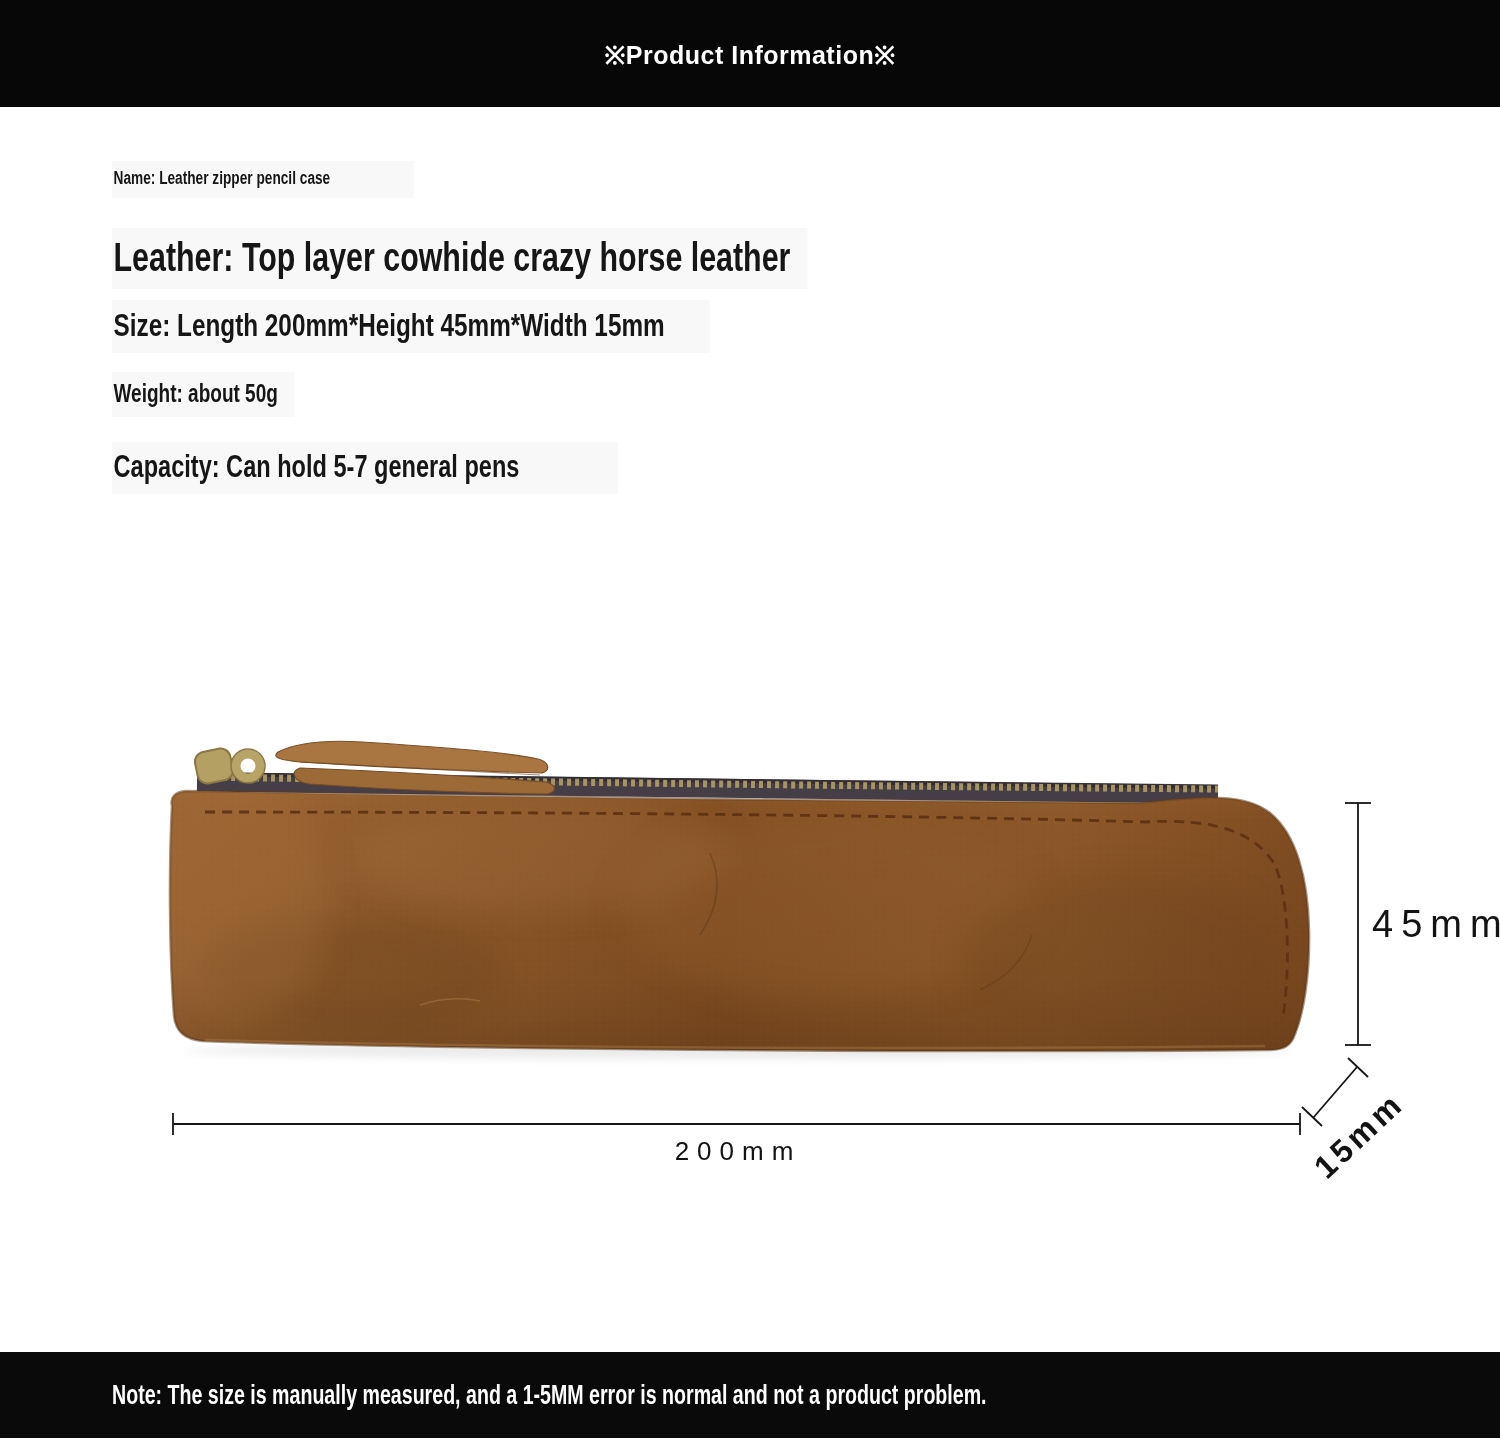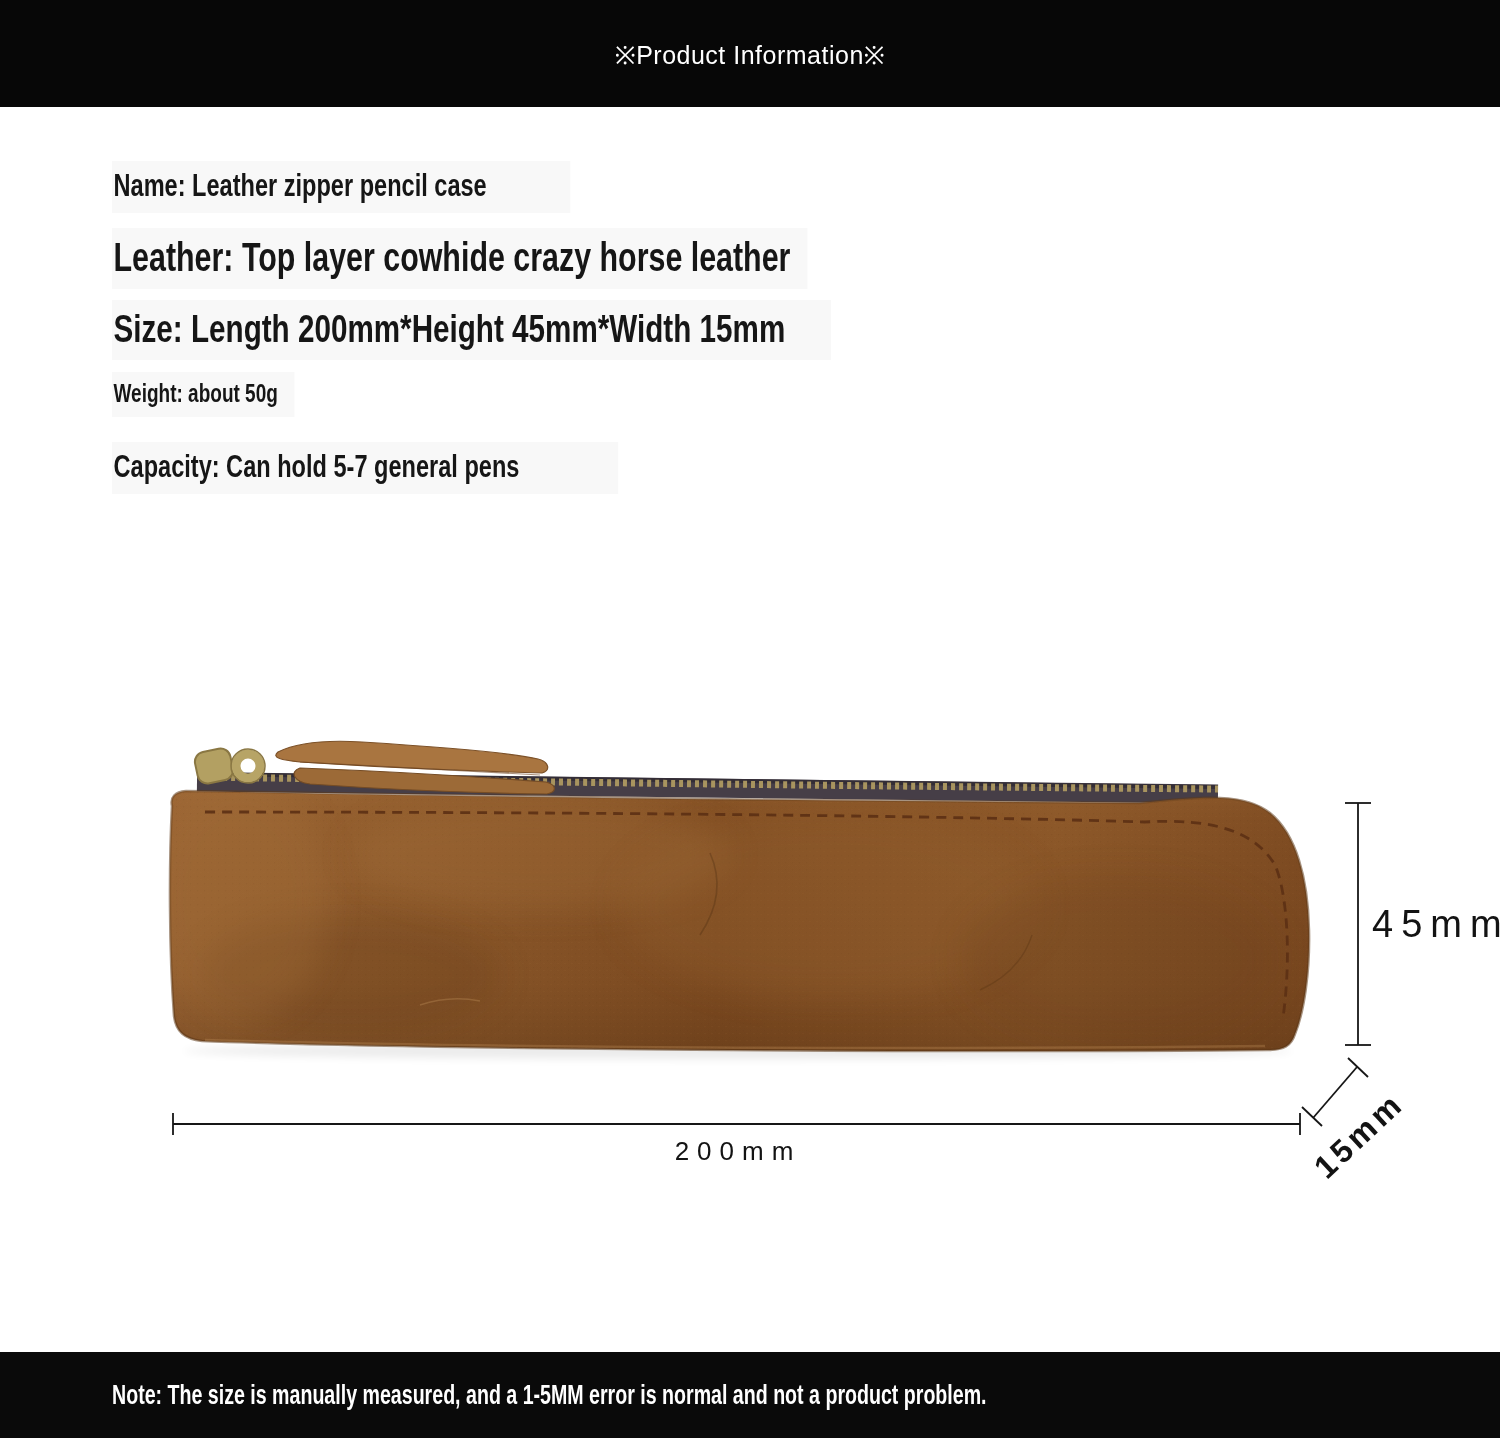--- a/index.html
+++ b/index.html
@@ -6,32 +6,32 @@
   .page{
     position:relative;width:1500px;height:1442px;background:#ffffff;
     overflow:hidden;font-family:"Liberation Sans",sans-serif;color:#161616;
   }
   
   .topbar{
     position:absolute;left:0;top:0;width:1500px;height:107px;background:#070707;
     display:flex;align-items:center;justify-content:center;
   }
   .topbar h1{
-    margin:16px;color:#ffffff;font-size:25px;font-weight:400;letter-spacing:0.5px;
+    margin:16px;color:#ffffff;font-size:25px;font-weight:700;letter-spacing:0.5px;
   }
   
   .spec{position:absolute;left:112px;margin:0;font-weight:700;white-space:nowrap;}
   .spec .hl{
     display:inline-block;background:#f8f8f8;padding:7px 22px 9px 2px;
     transform:scaleX(0.76);transform-origin:0 50%;
   }
-  .spec-name{top:161px;font-size:31px;}
+  .spec-name{top:161px;font-size:18px;}
   .spec-name .hl{padding-right:110px;}
   .spec-leather{top:228px;font-size:40px;}
-  .spec-size{top:300px;font-size:39px;}
+  .spec-size{top:300px;font-size:32px;}
   .spec-size .hl{padding-right:60px;}
   .spec-weight{top:372px;font-size:25px;}
   .spec-capacity{top:442px;font-size:31px;}
   .spec-capacity .hl{padding-right:130px;}
   
   .figure{position:absolute;left:0;top:0;width:1500px;height:1442px;margin:0;}
   .figure svg{display:block;width:1500px;height:1442px;}
   
   .dim{position:absolute;color:#131313;white-space:nowrap;}
   .dim-height{left:1372px;top:903px;font-size:38px;font-weight:400;letter-spacing:8px;}

